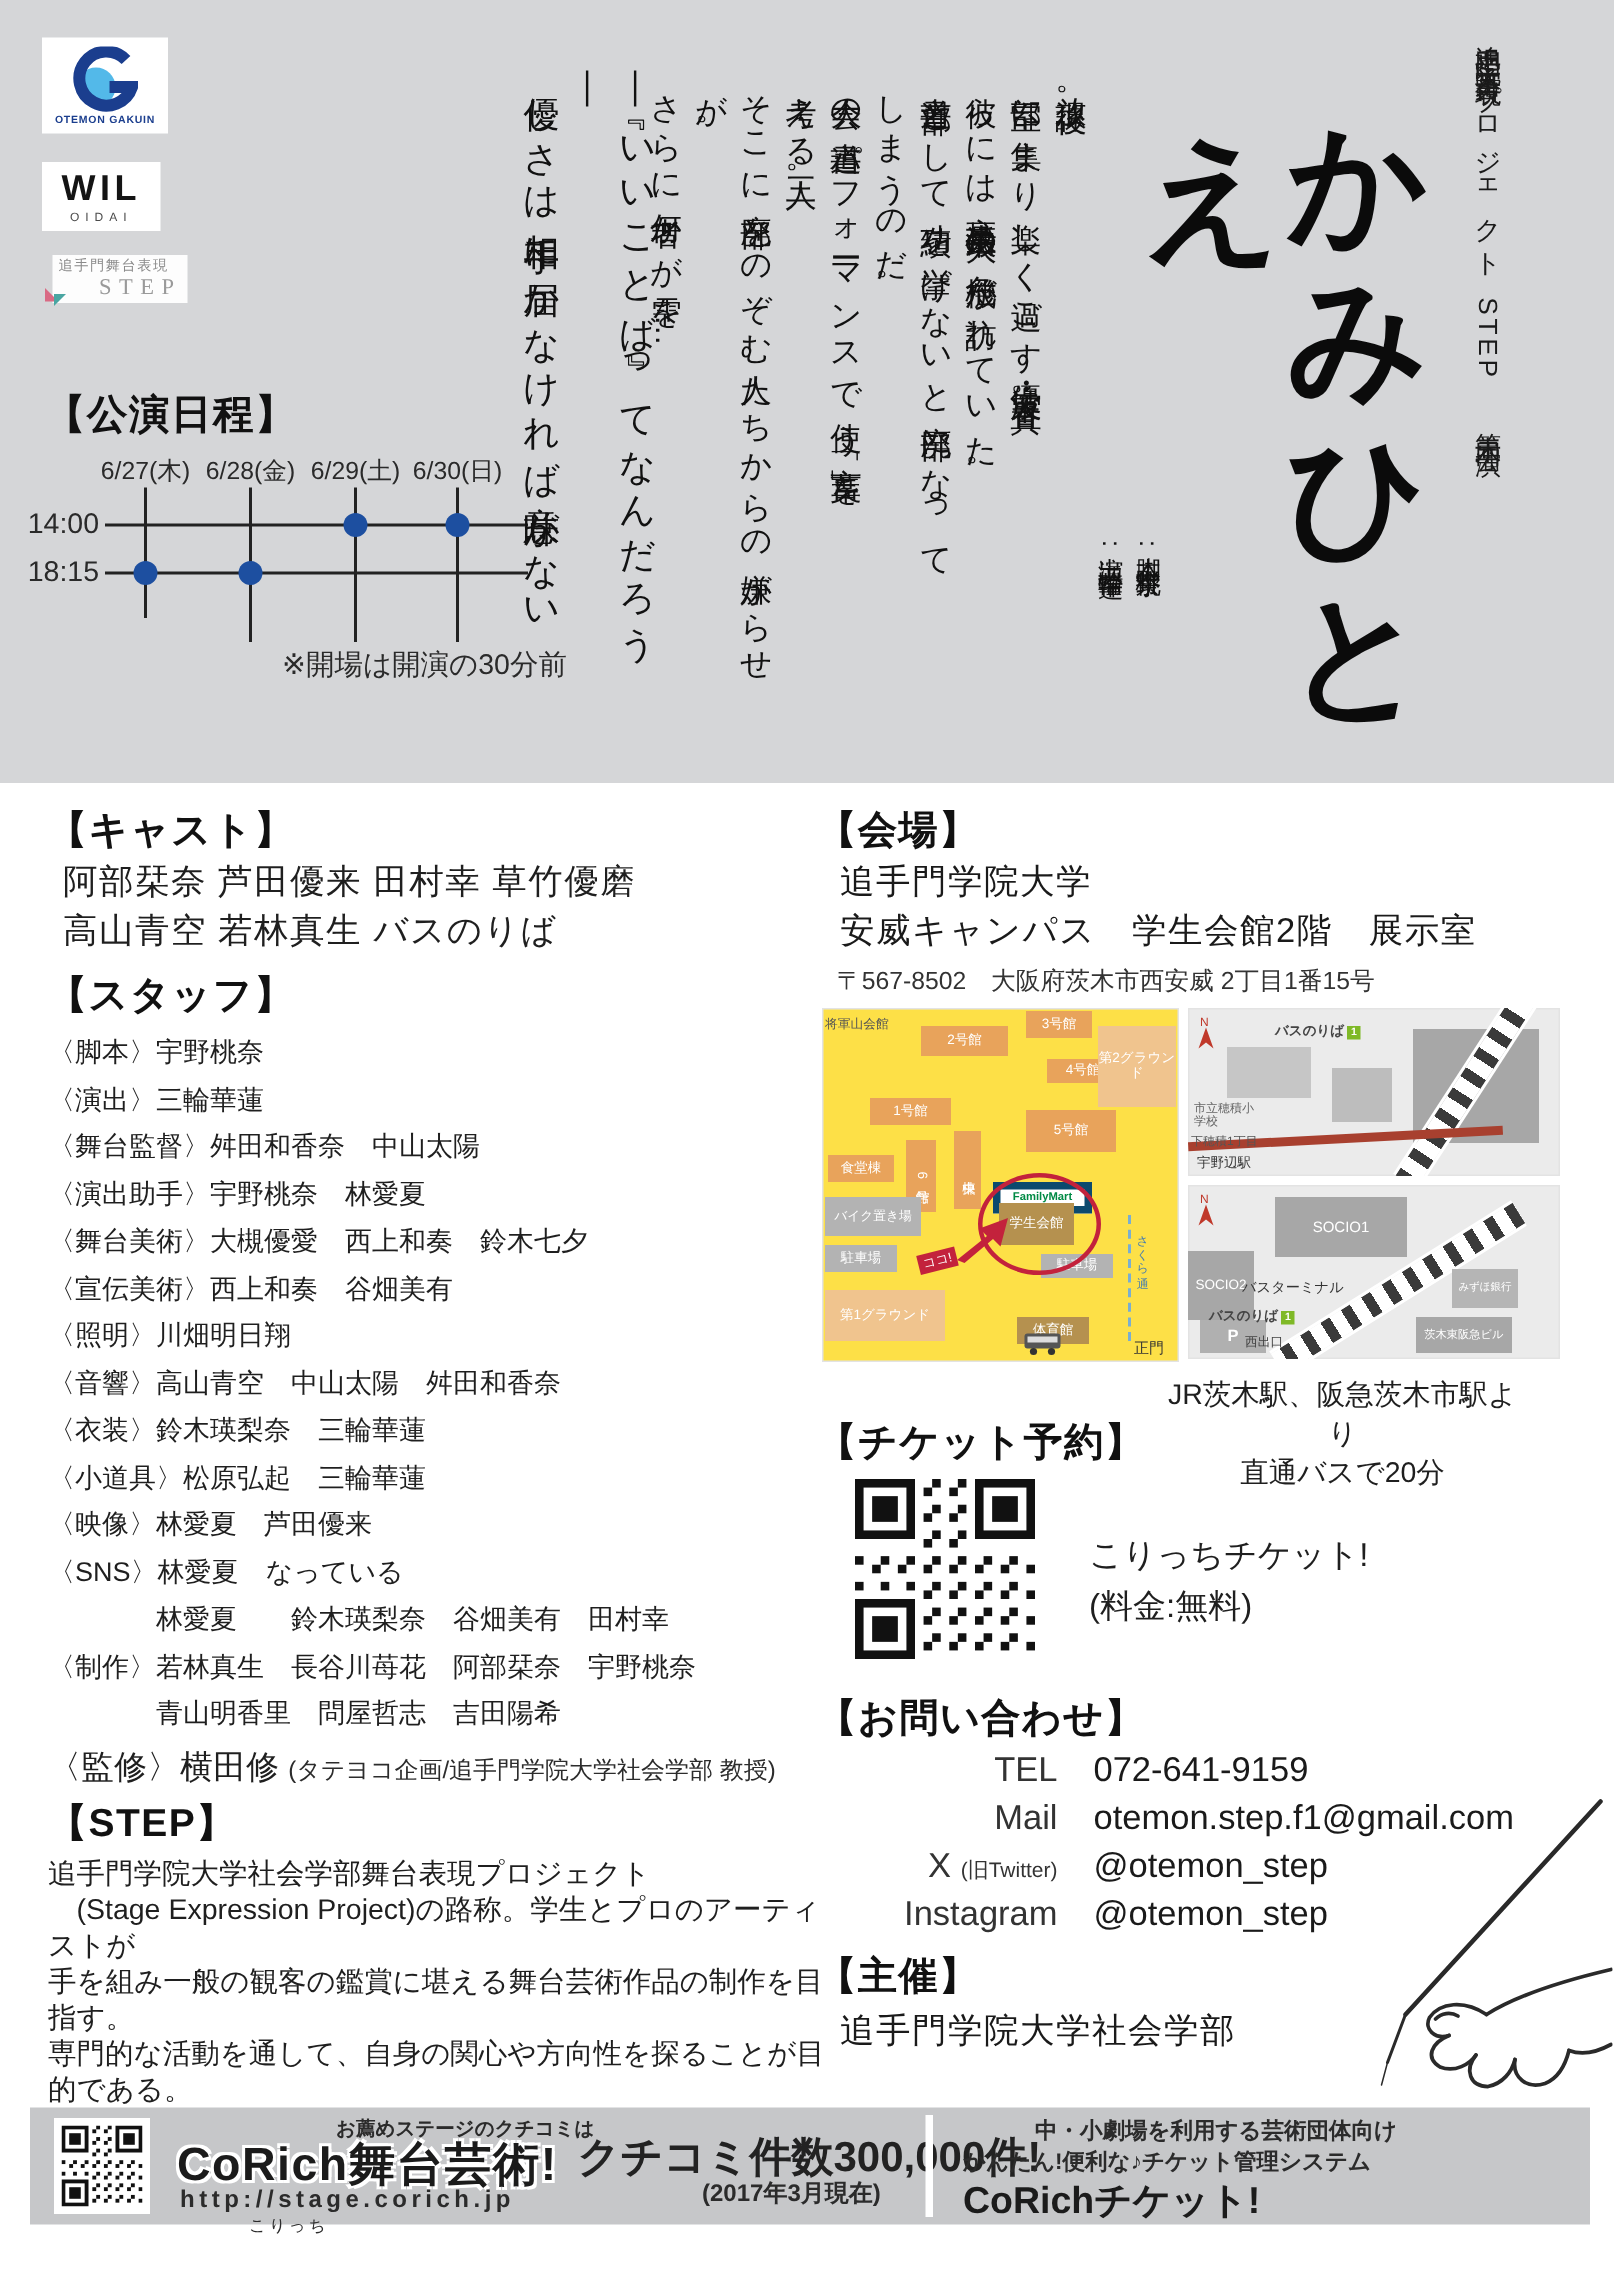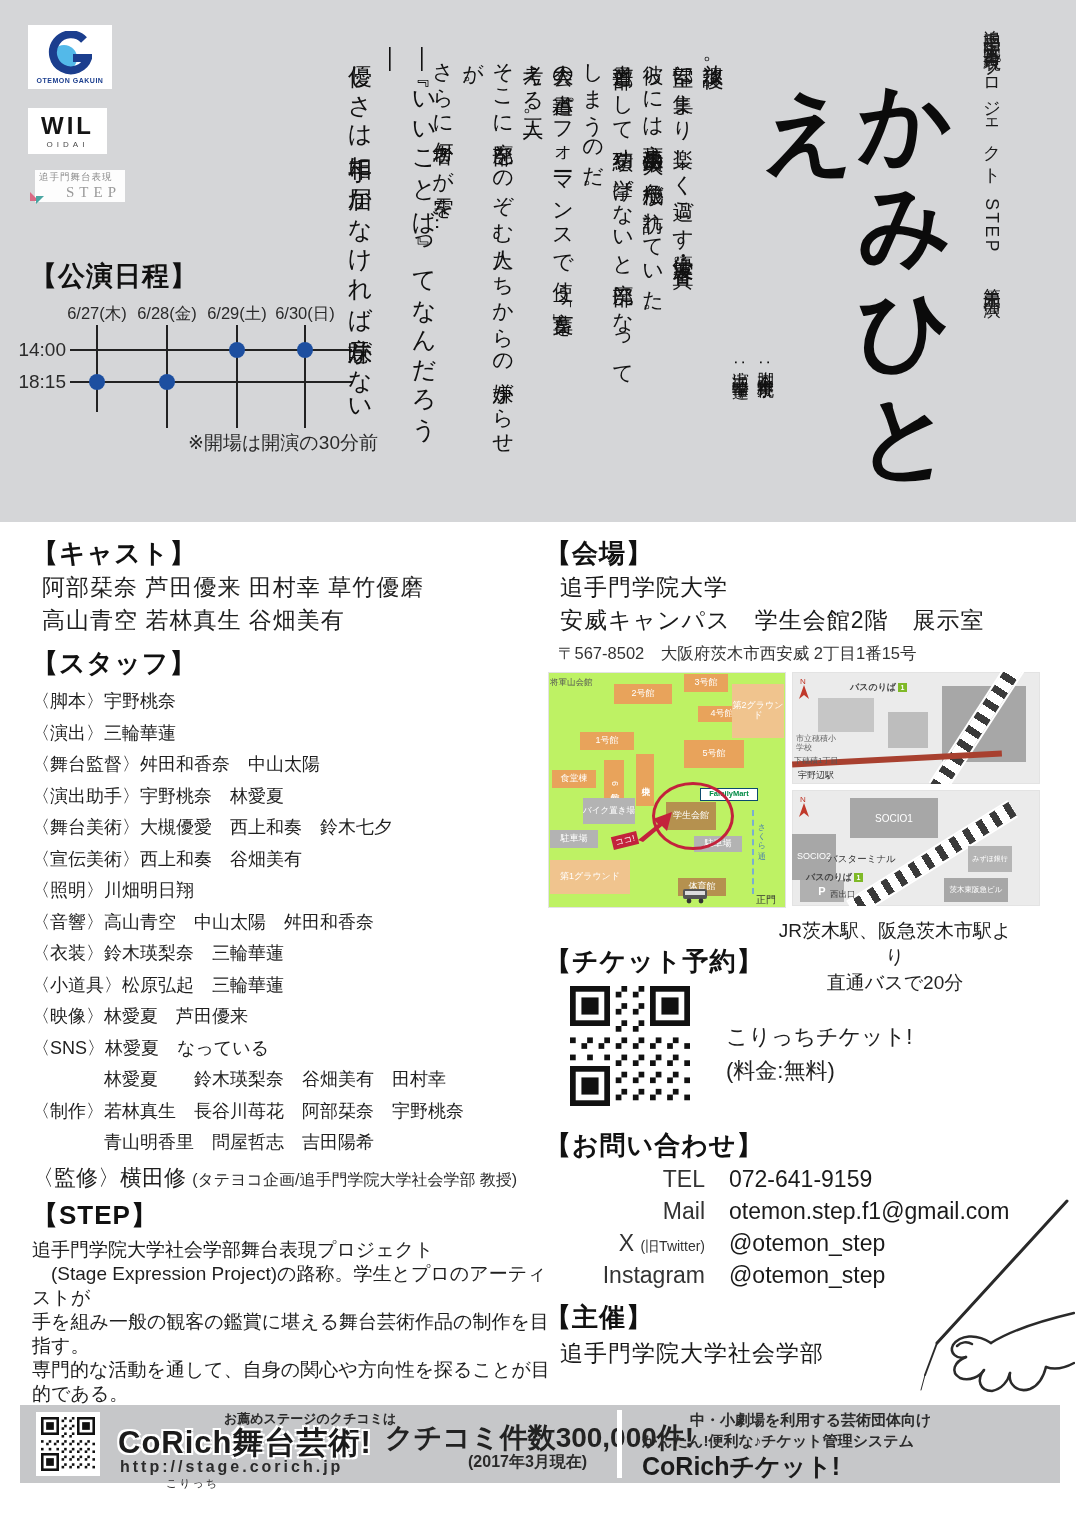--- a/index.html
+++ b/index.html
@@ -39,39 +39,39 @@
   .h-bracket{font-size:26px;font-weight:bold;letter-spacing:1px;color:#111;}
   .cast-row{font-size:23px;color:#1f1f1f;letter-spacing:1px;}
   .staff-line{position:relative;font-size:18px;line-height:31.5px;color:#1f1f1f;}
   .staff-list{left:32px;top:686px;width:520px;}
   .supervisor{left:32px;top:1163px;font-size:22px;color:#1f1f1f;}
   .supervisor small{font-size:16px;color:#2c2c2c;}
   .step-body{left:32px;top:1238px;width:530px;font-size:19px;line-height:24px;color:#1f1f1f;white-space:pre-line;}
   
   .venue-name{font-size:23px;color:#1a1a1a;letter-spacing:1px;}
   .venue-addr{font-size:16.5px;color:#333;}
-  .map{background:#bef264;overflow:hidden;box-shadow:0 0 0 1px #e3e3e3 inset;}
+  .map{background:#fde047;overflow:hidden;box-shadow:0 0 0 1px #e3e3e3 inset;}
   .campus{left:548px;top:672px;width:238px;height:236px;}
   .mlabel{position:absolute;font-size:9px;line-height:1.1;color:#fff;display:flex;align-items:center;justify-content:center;text-align:center;}
   .orange{background:#e8a35b;}  .lorange{background:#f0c48e;color:#fff;}
   .gray{background:#b3b3b3;}    .brown{background:#b5914f;}
   .vert{writing-mode:vertical-rl;}
   .cm0{left:2px;top:6px;color:#555;background:none;font-size:8.5px;}
   .cm1{left:66px;top:12px;width:58px;height:20px;}
   .cm2{left:136px;top:2px;width:44px;height:18px;}
   .cm3{left:150px;top:34px;width:48px;height:16px;}
   .cm4{left:184px;top:12px;width:52px;height:54px;font-size:9px;}
   .cm5{left:32px;top:60px;width:54px;height:18px;}
   .cm6{left:4px;top:98px;width:44px;height:18px;}
   .cm7{left:56px;top:88px;width:20px;height:48px;}
   .cm8{left:88px;top:82px;width:18px;height:52px;}
   .cm9{left:136px;top:68px;width:60px;height:28px;}
-  .cm10{left:2px;top:126px;width:52px;height:26px;font-size:8.5px;margin-left:33px;}
+  .cm10{left:2px;top:126px;width:64px;height:26px;font-size:8.5px;}
   .cm11{left:2px;top:158px;width:48px;height:18px;}
-  .cm12{left:114px;top:116px;width:56px;height:11px;background:#fff;color:#008a44;font-size:7.5px;font-weight:bold;border:1px solid #0c4a6e;margin-left:38px;}
+  .cm12{left:114px;top:116px;width:56px;height:11px;background:#fff;color:#008a44;font-size:7.5px;font-weight:bold;border:5px solid #0c4a6e;}
   .cm13{left:118px;top:130px;width:50px;height:28px;}
   .cm14{left:2px;top:188px;width:80px;height:34px;font-size:9px;}
   .cm15{left:146px;top:164px;width:48px;height:16px;}
   .cm16{left:130px;top:206px;width:48px;height:18px;}
   .cm17{left:208px;top:146px;color:#4a7fae;background:none;font-size:8px;}
   .cm18{left:208px;top:222px;color:#333;background:none;font-size:10px;}
   .cm19{left:64px;top:162px;width:26px;height:13px;background:#c3223c;font-size:8.5px;transform:rotate(-14deg);}
   .red-circle{left:104px;top:110px;width:76px;height:62px;border:3px solid #c3223c;border-radius:50%;}
   .sakura-line{left:204px;top:138px;width:0;height:84px;border-left:2px dashed #7aaed0;}
   .stmap{background:#ebebeb;}
@@ -167,21 +167,21 @@
 さらに何者かが雫を…</div>
   <div class="abs vtext tagline">―『いいことば』ってなんだろう―
 優しさは相手に届かなければ意味がない</div>
   <div class="abs vtext credits">脚本:宇野桃奈
 演出:三輪華蓮</div>
   <div class="abs vtext main-title">かみひとえ</div>
   <div class="abs vtext series-caption">追手門学院大学舞台表現プロジェクト　STEP　第十三回公演</div>
 
   <div class="abs h-bracket" style="left:32px;top:536px">【キャスト】</div>
   <div class="abs cast-row" style="left:42px;top:572px">阿部栞奈 芦田優来 田村幸 草竹優磨</div>
-  <div class="abs cast-row" style="left:42px;top:605px">高山青空 若林真生 谷畑美有</div>
+  <div class="abs cast-row" style="left:42px;top:605px">高山青空 若林真生 バスのりば</div>
 
   <div class="abs h-bracket" style="left:32px;top:646px">【スタッフ】</div>
   <div class="abs staff-list">
     <div class="staff-line">〈脚本〉宇野桃奈</div>
     <div class="staff-line">〈演出〉三輪華蓮</div>
     <div class="staff-line">〈舞台監督〉舛田和香奈　中山太陽</div>
     <div class="staff-line">〈演出助手〉宇野桃奈　林愛夏</div>
     <div class="staff-line">〈舞台美術〉大槻優愛　西上和奏　鈴木七夕</div>
     <div class="staff-line">〈宣伝美術〉西上和奏　谷畑美有</div>
     <div class="staff-line">〈照明〉川畑明日翔</div>

